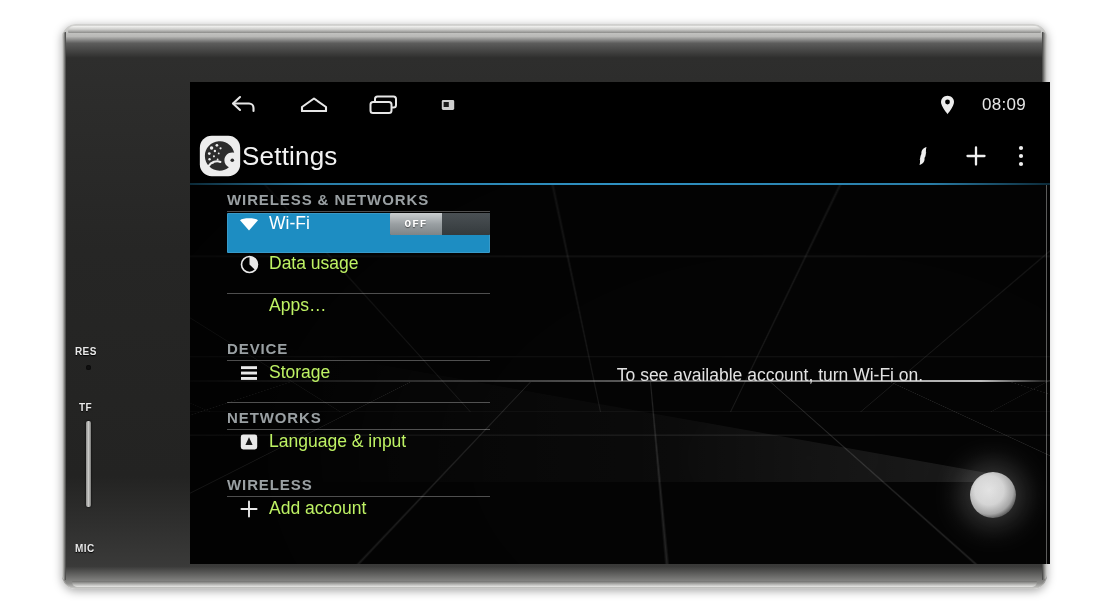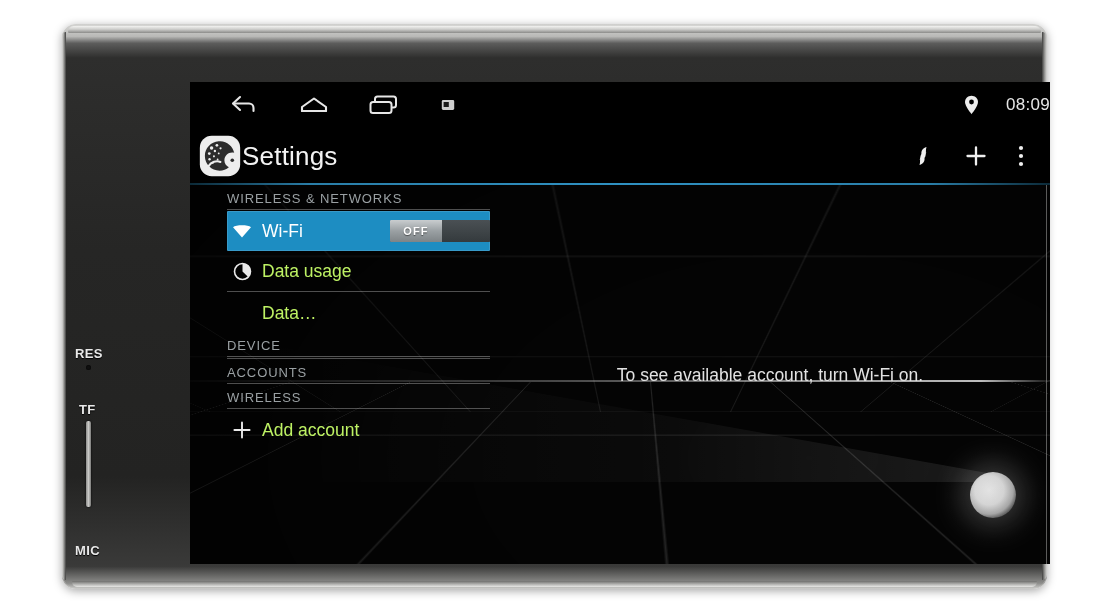--- a/index.html
+++ b/index.html
@@ -69,21 +69,21 @@
     width: 4px;
     height: 548px;
     border-radius: 12px 0 0 12px;
     background: linear-gradient(90deg, #d9d9d7 0%, #9a9a98 45%, #3d3d3c 100%);
   }
 
   
   .bezel-label {
     position: absolute;
     color: #e9e9e9;
-    font-size: 13px;
+    font-size: 10px;
     font-weight: bold;
     letter-spacing: 0.4px;
     font-family: "Liberation Sans", sans-serif;
     text-shadow: 0 1px 1px #000;
   }
   #bezel-res { left: 13px; top: 322px; }
   #bezel-tf  { left: 17px; top: 378px; }
   #bezel-mic { left: 13px; top: 519px; }
   #tf-slot {
     position: absolute;
@@ -202,20 +202,21 @@
   }
   #nav-back { margin-left: 26px; }
   #nav-home { margin-left: 14px; }
   #nav-recents { margin-left: 14px; }
   #nav-screenshot { margin-left: 18px; width: 36px; }
   #status-right {
     margin-left: auto;
     display: flex;
     align-items: flex-end;
     gap: 27px;
+    padding-right: 24px;
   }
   #status-time {
     color: #e6e6e6;
     font-size: 17px;
     font-family: "Liberation Sans", sans-serif;
     letter-spacing: 0.3px;
   }
 
   
   #action-bar {
@@ -261,36 +262,35 @@
   #settings-list {
     position: absolute;
     left: 0;
     top: 104px;
     width: 300px;
     z-index: 4;
     padding-left: 37px;
   }
   .section-header {
     color: #9aa0a3;
-    font-size: 13px;
-    font-weight: normal;
+    font-size: 15px;
+    font-weight: bold;
     letter-spacing: 0.9px;
     padding: 5px 0 3px 0;
   }
   .divider {
     width: 263px;
     height: 1px;
     background: rgba(255,255,255,0.30);
     margin-bottom: 1px;
   }
   .list-row {
     height: 40px;
     display: flex;
-    align-items: center;
-    padding-left: 4px;
+    padding-left: 11px;
     box-sizing: border-box;
   }
   .list-row.highlight {
     background: #1d8dc2;
     width: 263px;
     border-radius: 1px;
     box-shadow: inset 0 0 0 1px rgba(255,255,255,0.12);
   }
   .row-icon {
     width: 22px;
@@ -325,20 +325,21 @@
     width: 52px;
     background: linear-gradient(180deg,#c9cdcf 0%, #9aa0a3 50%, #7e8487 100%);
     display: flex;
     align-items: center;
     justify-content: center;
     color: #ffffff;
     font-size: 11px;
     font-weight: bold;
     letter-spacing: 1.1px;
     text-shadow: 0 1px 1px rgba(0,0,0,0.5);
+    font-family: Liberation Mono, monospace;
   }
   #wifi-toggle-track {
     flex: 1;
     background: linear-gradient(180deg,#4a5054 0%, #3d4346 60%, #343a3d 100%);
   }
 
   
   #right-pane {
     position: absolute;
     left: 300px;
@@ -480,32 +481,51 @@
           <svg width="19" height="19" viewBox="0 0 20 20">
             <circle cx="10" cy="10" r="8.4" fill="none" stroke="#e9e9e9" stroke-width="1.7"></circle>
             <path d="M10 10 L10 1.6 A8.4 8.4 0 0 1 16.0 15.9 Z" fill="#e9e9e9"></path>
           </svg>
         </span>
         <span class="row-label">Data usage</span>
       </div>
       <div class="divider"></div>
 
       <div class="list-row">
-        <span class="row-label row-indent">Data…</span>
+        <span class="row-label row-indent">Apps…</span>
       </div>
 
       <div class="section-header">DEVICE</div>
       <div class="divider"></div>
 
+      <div class="list-row">
+        <span class="row-icon">
+          <svg width="18" height="18" viewBox="0 0 18 18">
+            <rect x="1" y="2.2" width="16" height="2.9" fill="#e9e9e9"></rect>
+            <rect x="1" y="7.6" width="16" height="2.9" fill="#e9e9e9"></rect>
+            <rect x="1" y="13.0" width="16" height="2.9" fill="#e9e9e9"></rect>
+          </svg>
+        </span>
+        <span class="row-label">Storage</span>
+      </div>
       <div class="divider"></div>
 
 
-      <div class="section-header">ACCOUNTS</div>
+      <div class="section-header">NETWORKS</div>
       <div class="divider"></div>
 
+      <div class="list-row">
+        <span class="row-icon">
+          <svg width="18" height="18" viewBox="0 0 18 18">
+            <rect x="0.8" y="1.6" width="16.4" height="14.8" rx="2.4" fill="#e9e9e9"></rect>
+            <path d="M9 4.2 L12.6 12.0 L5.4 12.0 Z" fill="#1a1a1a"></path>
+          </svg>
+        </span>
+        <span class="row-label">Language &amp; input</span>
+      </div>
 
       <div class="section-header">WIRELESS</div>
       <div class="divider"></div>
 
       <div class="list-row">
         <span class="row-icon">
           <svg width="20" height="20" viewBox="0 0 20 20">
             <path d="M10 2.4 V17.6 M2.4 10 H17.6" stroke="#e9e9e9" stroke-width="1.9" stroke-linecap="round"></path>
           </svg>
         </span>

